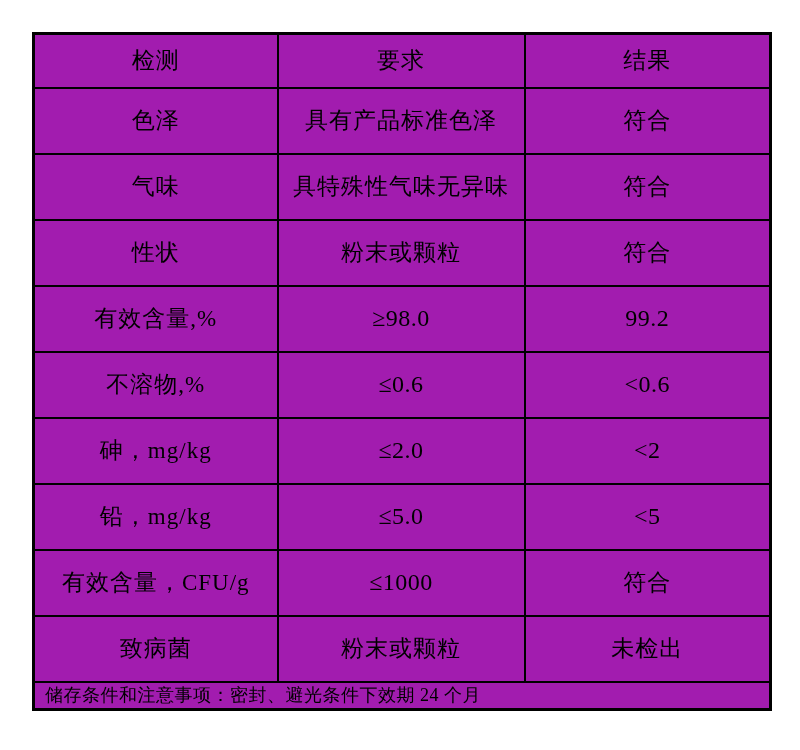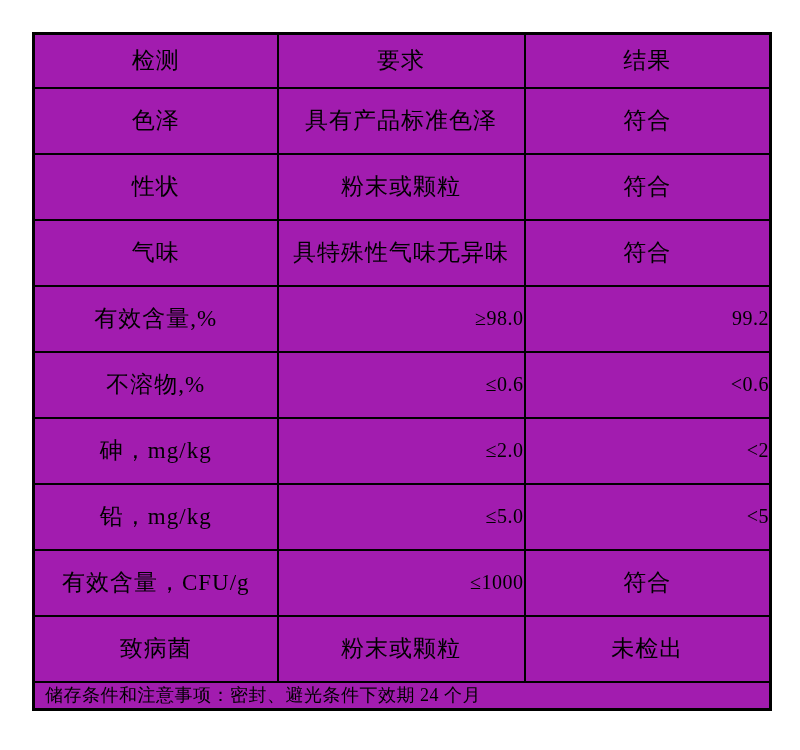--- a/index.html
+++ b/index.html
@@ -31,21 +31,21 @@
     font-weight: normal;
     font-size: 23px;
     letter-spacing: 1px;
     padding: 0;
     overflow: hidden;
     white-space: nowrap;
   }
   table.inspection tr { height: 66px; }
   table.inspection tr.header-row { height: 54px; }
   table.inspection tr.footer-row { height: 28px; }
-  table.inspection td.num { font-size: 20px; letter-spacing: 0.5px; text-align: right; }
+  table.inspection td.num { font-size: 24px; letter-spacing: 0.5px; }
   table.inspection td.footer-cell {
     text-align: left;
     padding-left: 10px;
     font-size: 18px;
     letter-spacing: 0.5px;
   }
 </style>
 </head>
 <body>
 
@@ -61,27 +61,27 @@
         <td>检测</td>
         <td>要求</td>
         <td>结果</td>
       </tr>
       <tr>
         <td>色泽</td>
         <td>具有产品标准色泽</td>
         <td>符合</td>
       </tr>
       <tr>
-        <td>性状</td>
-        <td>粉末或颗粒</td>
+        <td>气味</td>
+        <td>具特殊性气味无异味</td>
         <td>符合</td>
       </tr>
       <tr>
-        <td>气味</td>
-        <td>具特殊性气味无异味</td>
+        <td>性状</td>
+        <td>粉末或颗粒</td>
         <td>符合</td>
       </tr>
       <tr>
         <td>有效含量,%</td>
         <td class="num">≥98.0</td>
         <td class="num">99.2</td>
       </tr>
       <tr>
         <td>不溶物,%</td>
         <td class="num">≤0.6</td>

